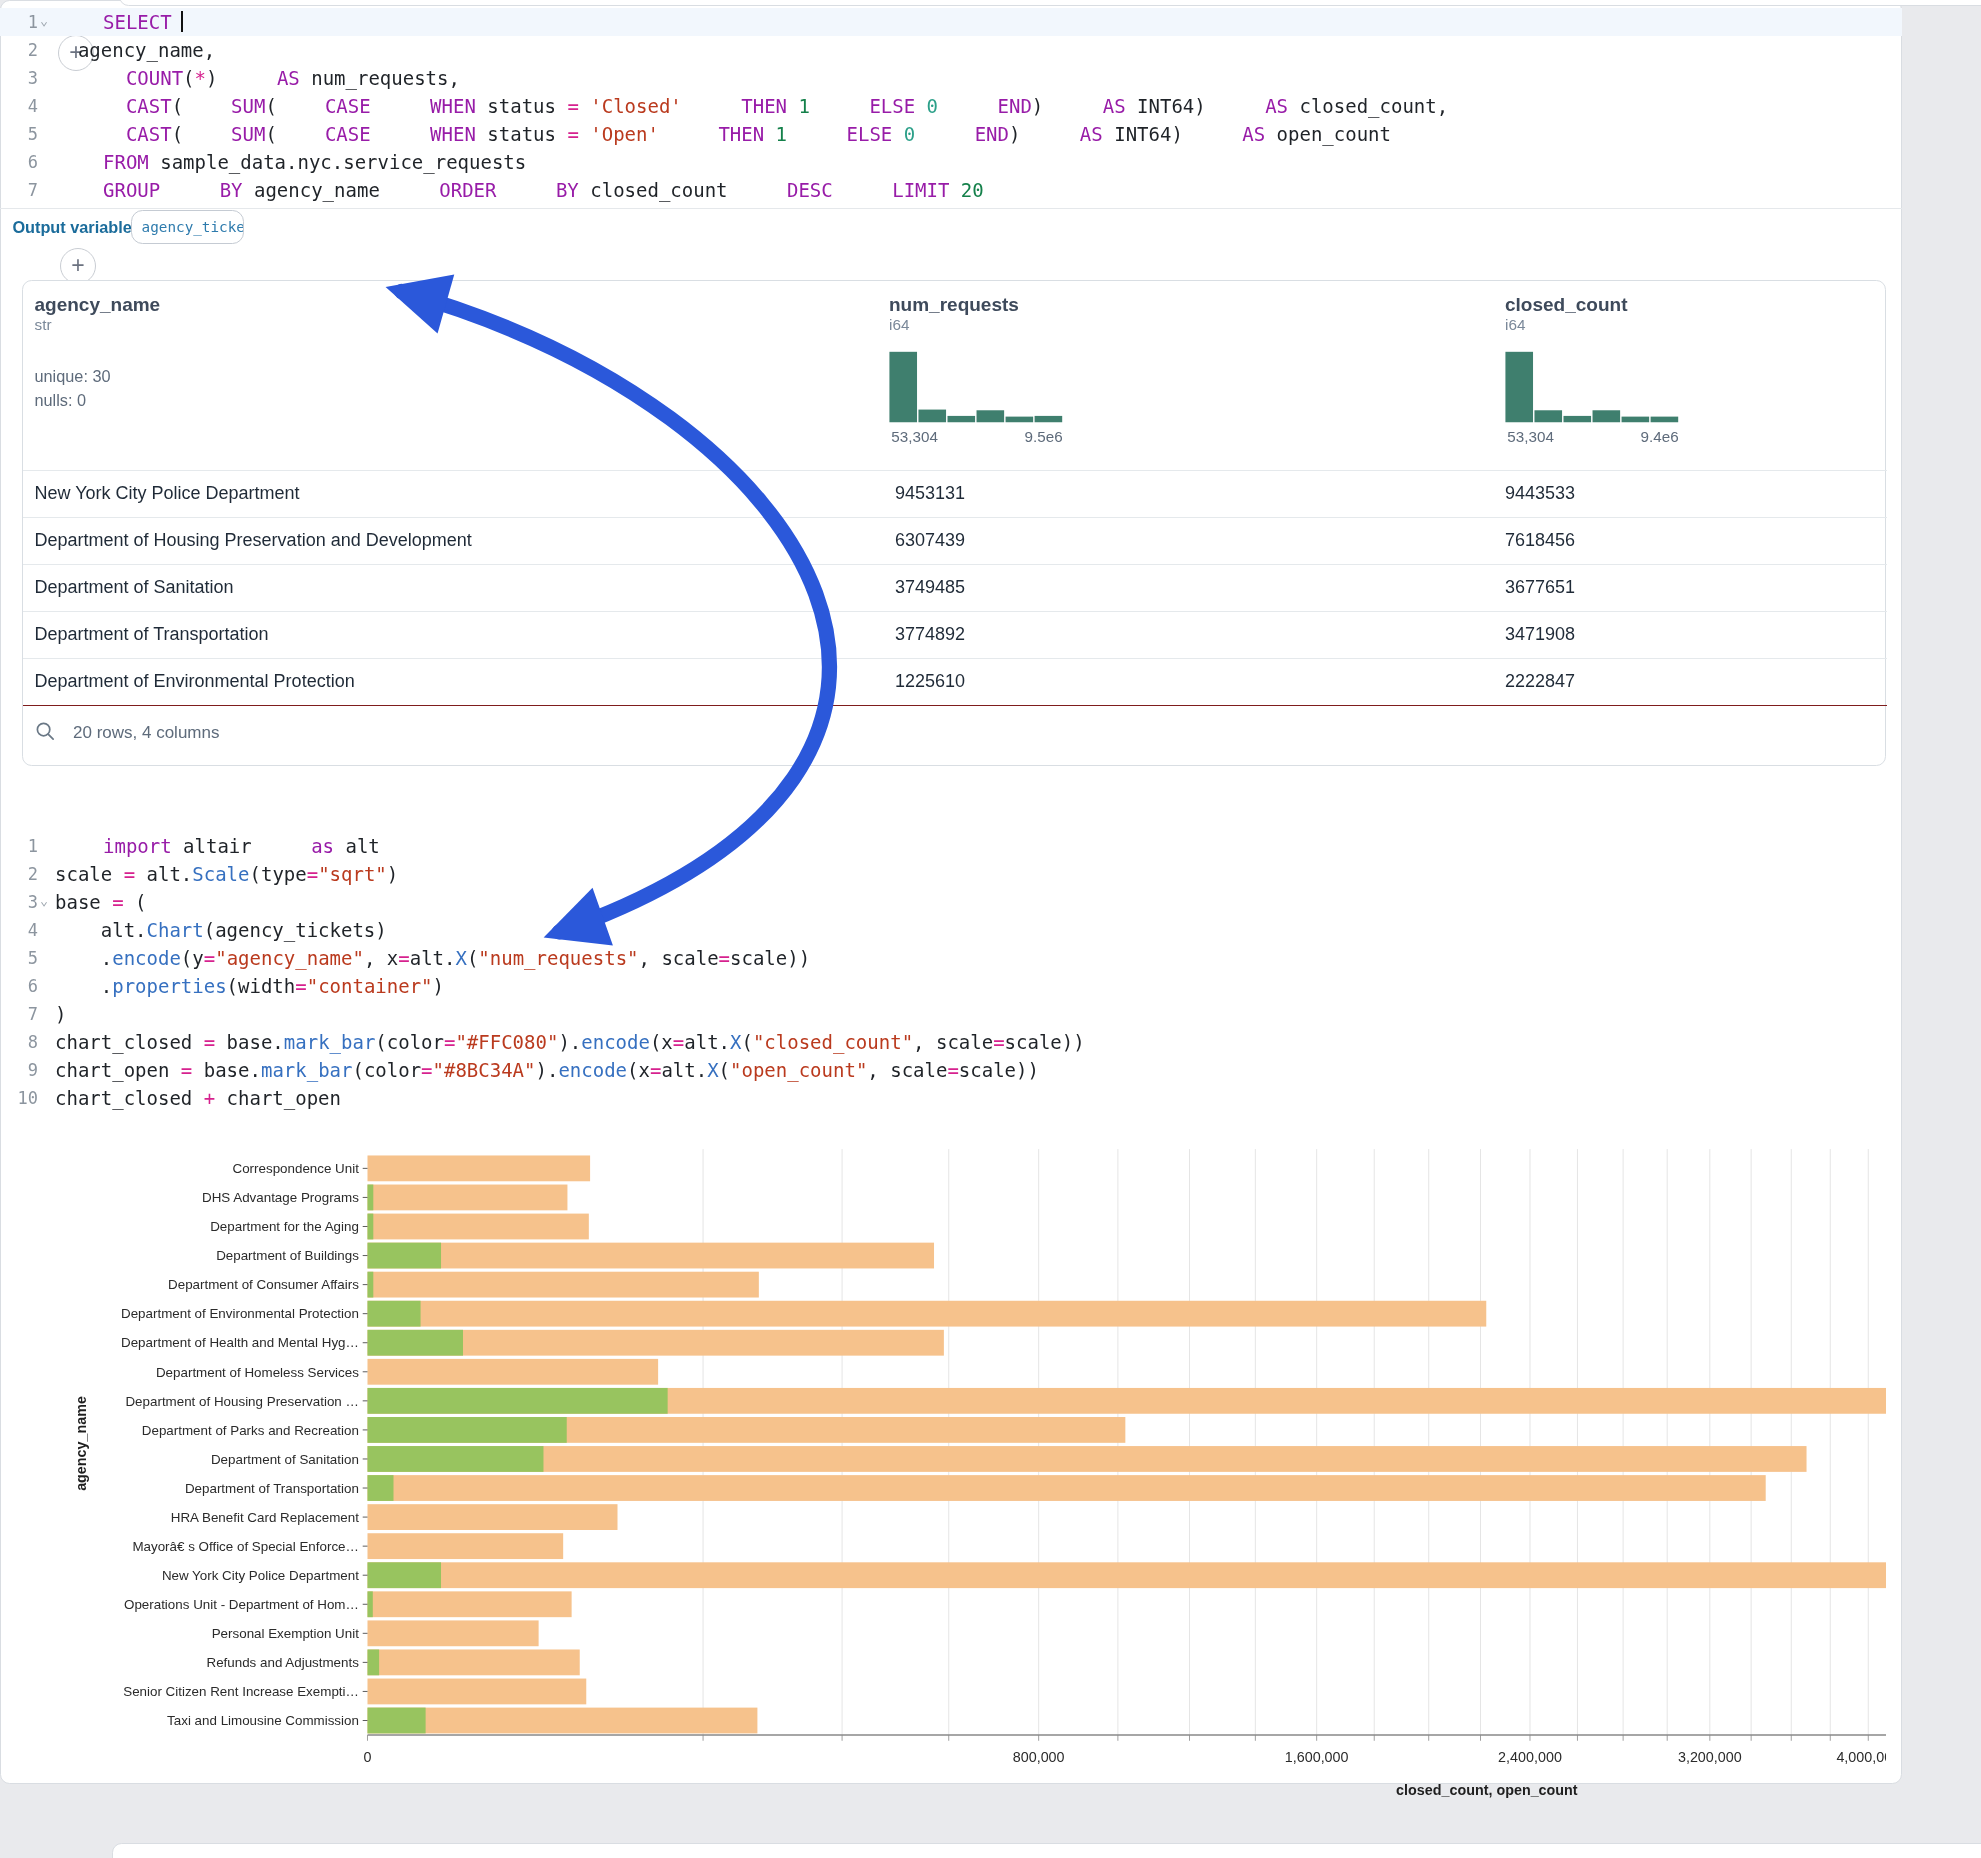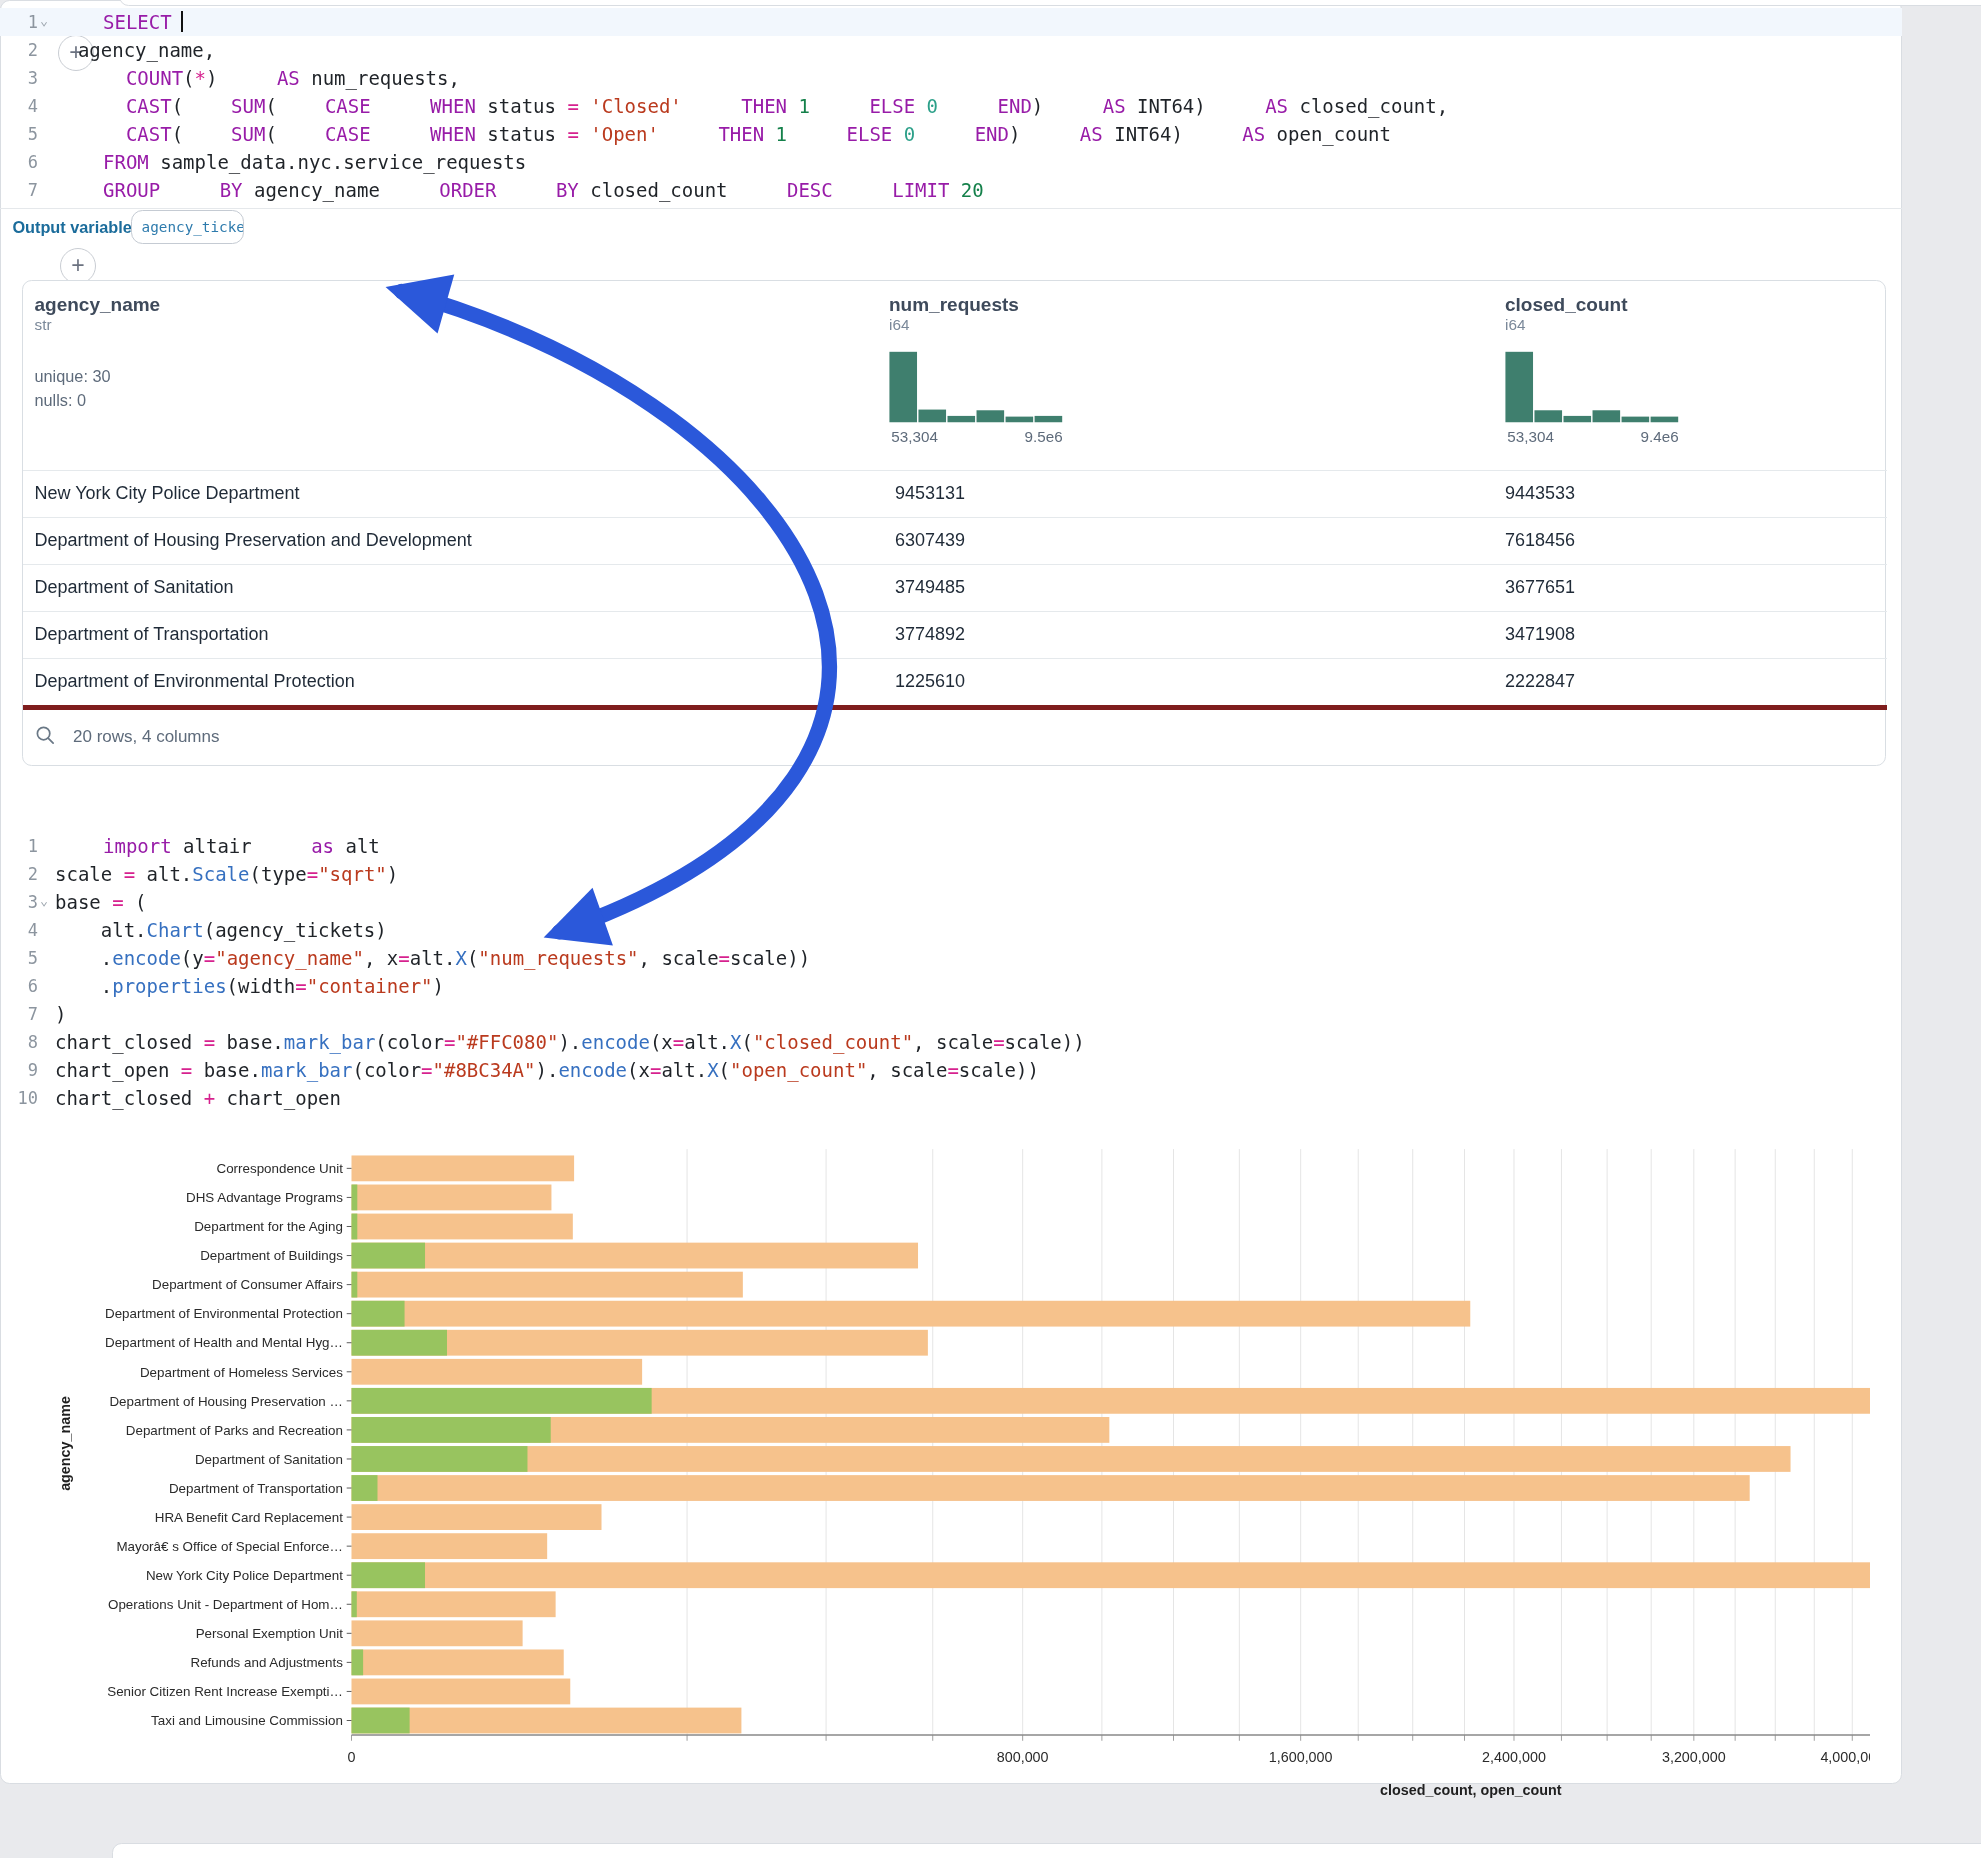--- a/index.html
+++ b/index.html
@@ -49,25 +49,25 @@
     border:1px solid #D9DEE3;border-radius:9.6px;background:#fff;}
   .col-head{position:absolute;top:13.4px;}
   .col-name{font-size:19px;font-weight:bold;color:var(--thead);}
   .col-type{font-size:15.3px;color:var(--ttype);margin-top:0;}
   .col-stat{font-size:16.3px;color:var(--tmeta);}
   .t-rows{position:absolute;left:0;top:189px;width:1864px;}
   .t-row{position:relative;height:47px;border-top:1px solid #E5E9EC;}
   .t-row .c0{position:absolute;left:11.5px;top:12.4px;font-size:18px;color:var(--trow);}
   .t-row .c1{position:absolute;left:866px;top:12.4px;font-size:18px;color:var(--trow);margin-left:6px;}
   .t-row .c2{position:absolute;left:1482px;top:12.4px;font-size:18px;color:var(--trow);}
-  #t-footer{position:absolute;left:0;top:424px;width:1864px;height:60px;border-top:5px solid #7f1d1d;}
+  #t-footer{position:absolute;left:0;top:424px;width:1864px;height:60px;border-top:1px solid #7f1d1d;}
   #t-footer .txt{position:absolute;left:50px;top:17px;font-size:17px;color:var(--tmeta);}
   #t-footer svg{position:absolute;left:11.5px;top:15.3px;}
   
-  #chart-box{position:absolute;left:0;top:1147px;width:1870px;height:679px;overflow:hidden;padding-left:37px;}
+  #chart-box{position:absolute;left:16px;top:1147px;width:1870px;height:679px;overflow:hidden;padding-left:37px;}
   
   #arrow-overlay{position:absolute;left:0;top:0;width:1982px;height:1858px;pointer-events:none;}
 </style>
 </head>
 <body>
 
 <div id="prev-strip" class="strip"></div>
 
 <div class="plus-btn" style="left:58px;top:35px;"><span>+</span></div>
 <div class="plus-btn" style="left:60px;top:248px;"><span>+</span></div>

